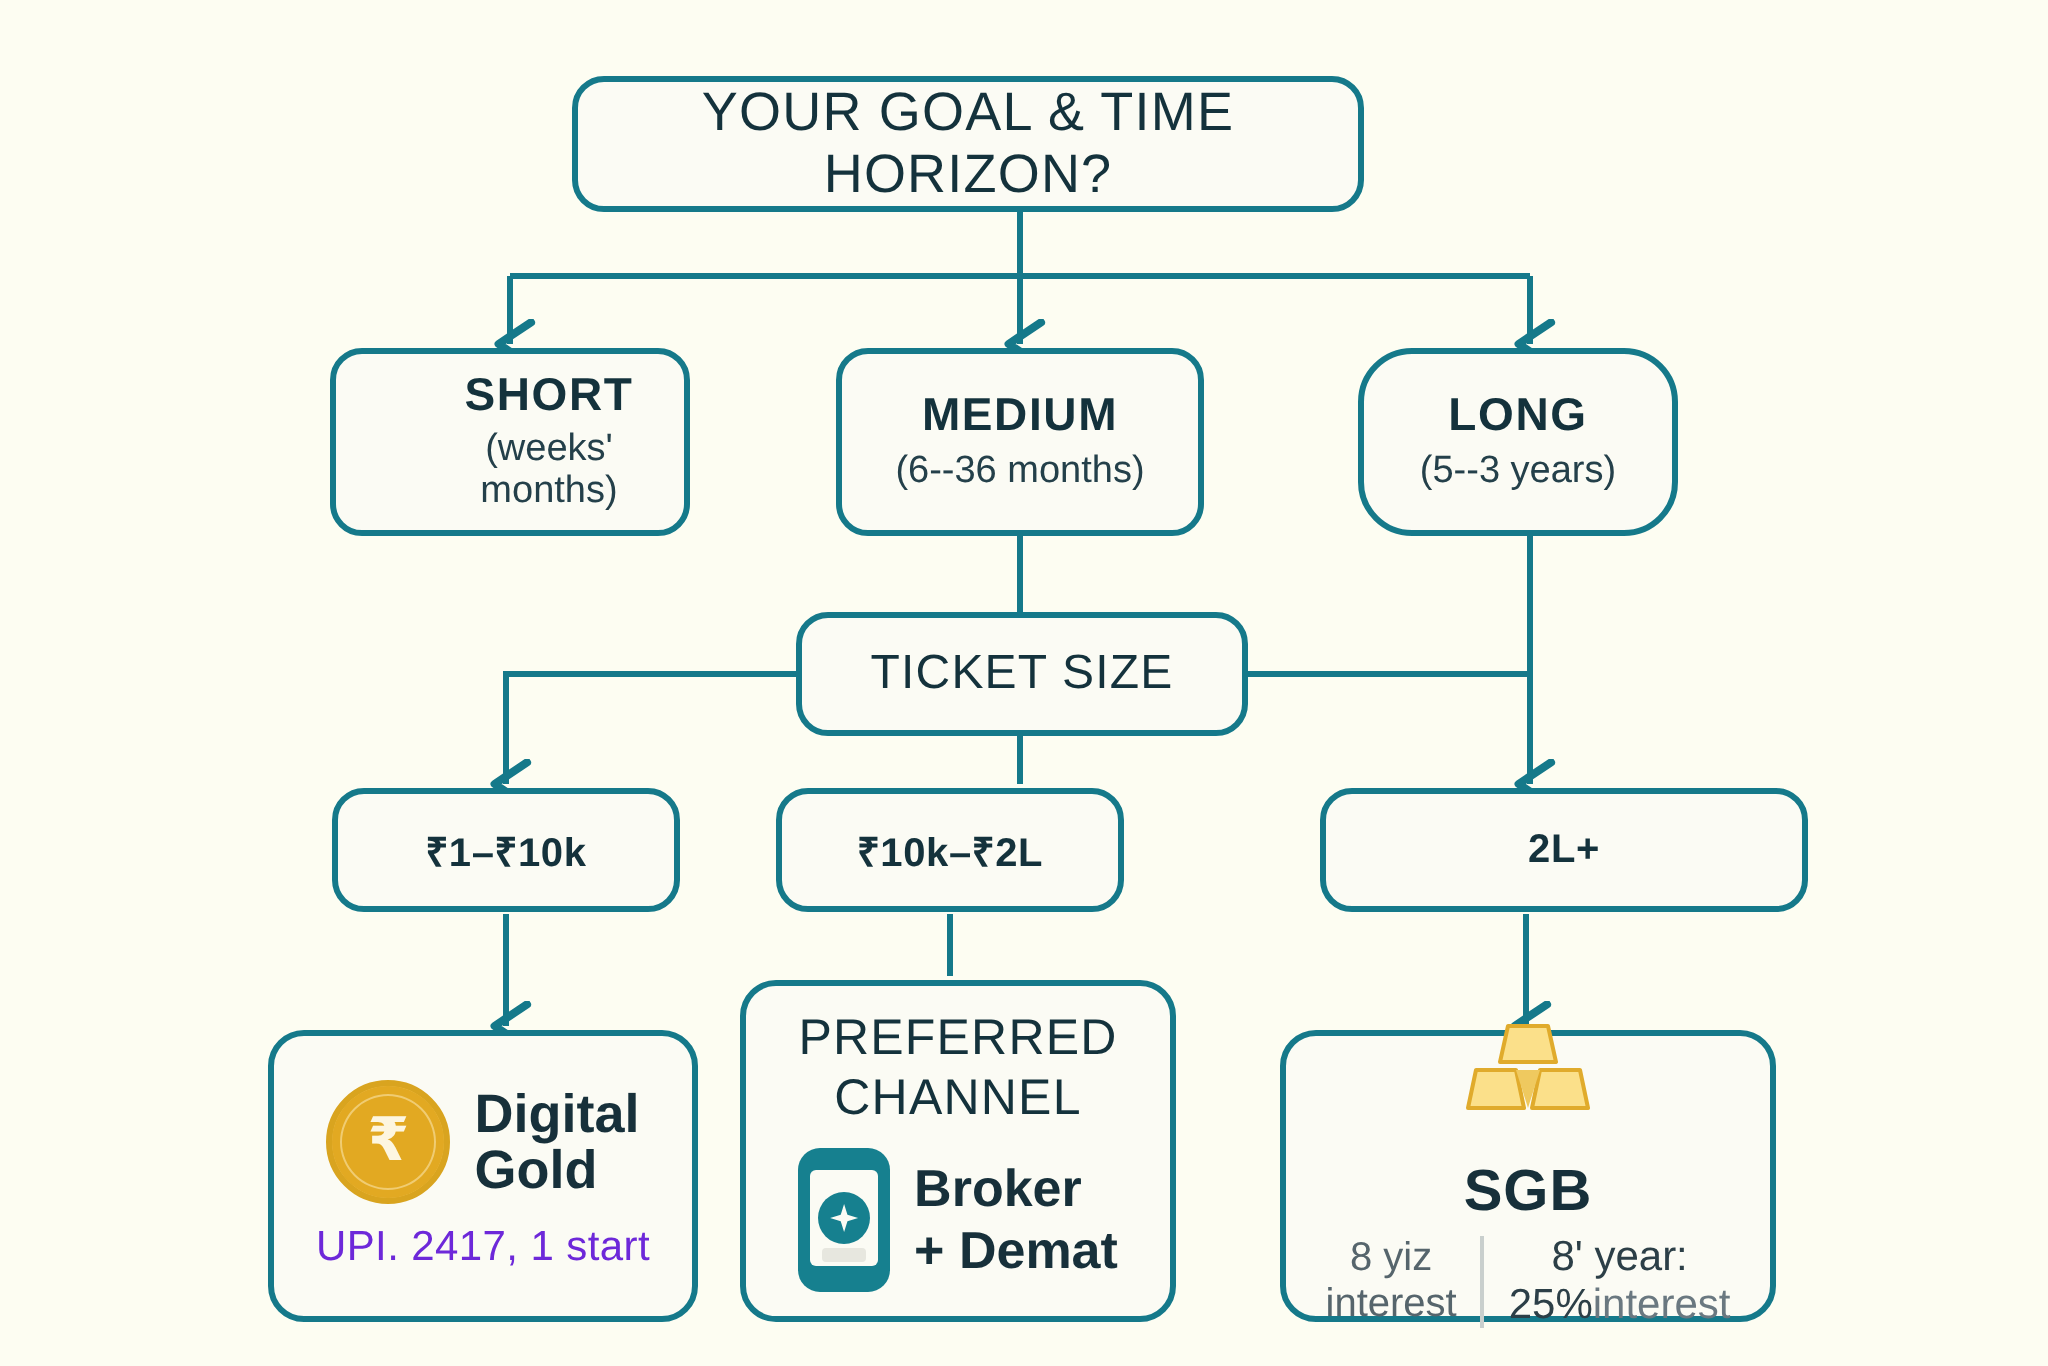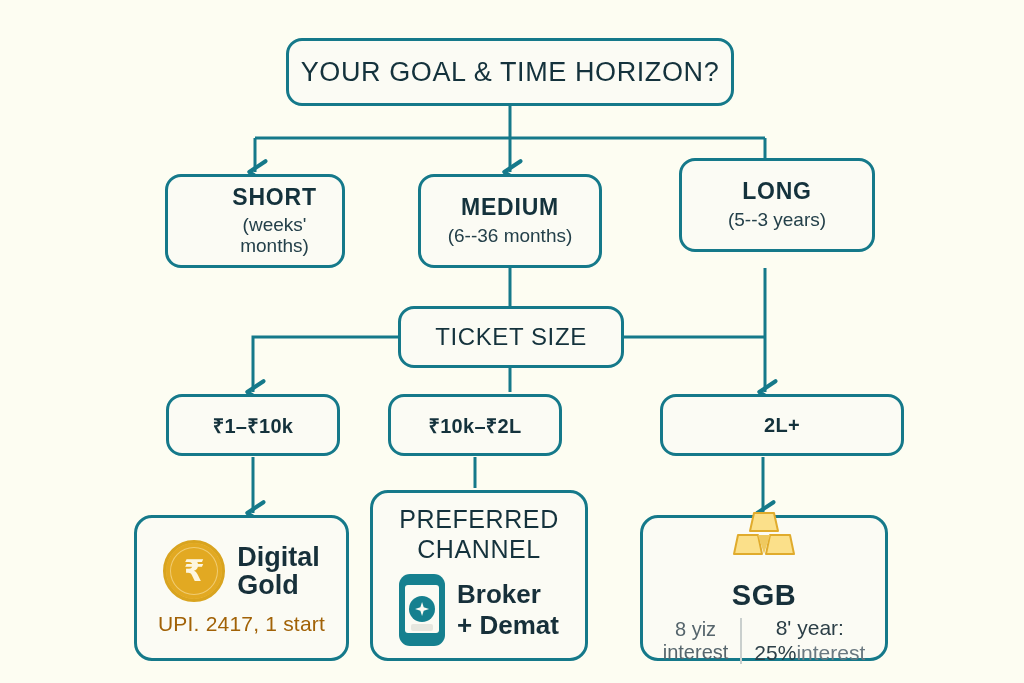--- a/index.html
+++ b/index.html
@@ -75,21 +75,21 @@
   }
   .card-title {
     font-size: 27px;
     font-weight: 700;
     color: #17303a;
     line-height: 1.05;
     text-align: left;
   }
   .card-sub {
     font-size: 21px;
-    color: #a16207;
+    color: #6d28d9;
     margin-top: 10px;
     letter-spacing: 0.2px;
   }
   .coin {
     width: 56px; height: 56px;
     border-radius: 50%;
     background: #e2a922;
     border: 3px solid #d9a41f;
     display: flex; align-items: center; justify-content: center;
     flex: 0 0 auto;
@@ -215,35 +215,35 @@
       <path d="M398,337 L253,337 L253,392" marker-end="url(#arrow)"></path>
 
       <path d="M510,368 L510,392"></path>
 
       <path d="M253,457 L253,513" marker-end="url(#arrow)"></path>
       <path d="M475,457 L475,488"></path>
       <path d="M763,457 L763,513" marker-end="url(#arrow)"></path>
     </g>
   </svg>
 
-  <div class="node" style="left:286px; top:38px; width:448px; height:68px;">
+  <div class="node" style="left:286px; top:38px; width:396px; height:68px;align-items:flex-end;">
     <div class="ttl">YOUR GOAL &amp; TIME HORIZON?</div>
   </div>
 
   <div class="node" style="left:165px; top:174px; width:180px; height:94px;padding-left:39px;">
     <div class="hz-main">SHORT</div>
     <div class="hz-sub">(weeks' months)</div>
   </div>
 
   <div class="node" style="left:418px; top:174px; width:184px; height:94px;">
     <div class="hz-main">MEDIUM</div>
     <div class="hz-sub">(6--36 months)</div>
   </div>
 
-  <div class="node" style="left:679px; top:158px; width:196px; height:94px;">
+  <div class="node" style="left:679px; top:174px; width:160px; height:94px;border-radius:27px;">
     <div class="hz-main">LONG</div>
     <div class="hz-sub">(5--3  years)</div>
   </div>
 
   <div class="node" style="left:398px; top:306px; width:226px; height:62px;">
     <div class="ticket-label">TICKET SIZE</div>
   </div>
 
   <div class="node" style="left:166px; top:394px; width:174px; height:62px;">
     <div class="amt">₹1–₹10k</div>

